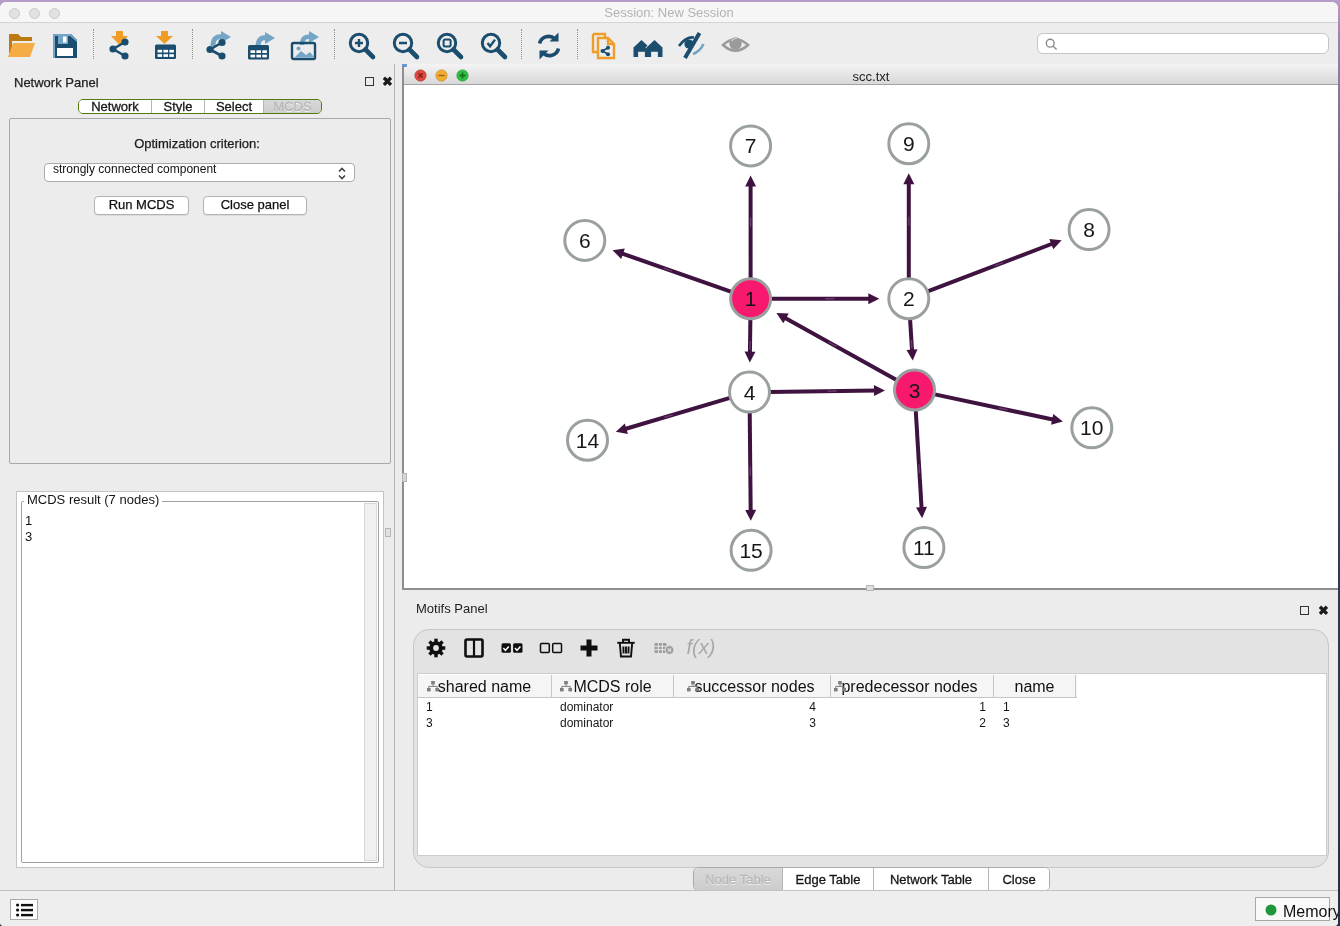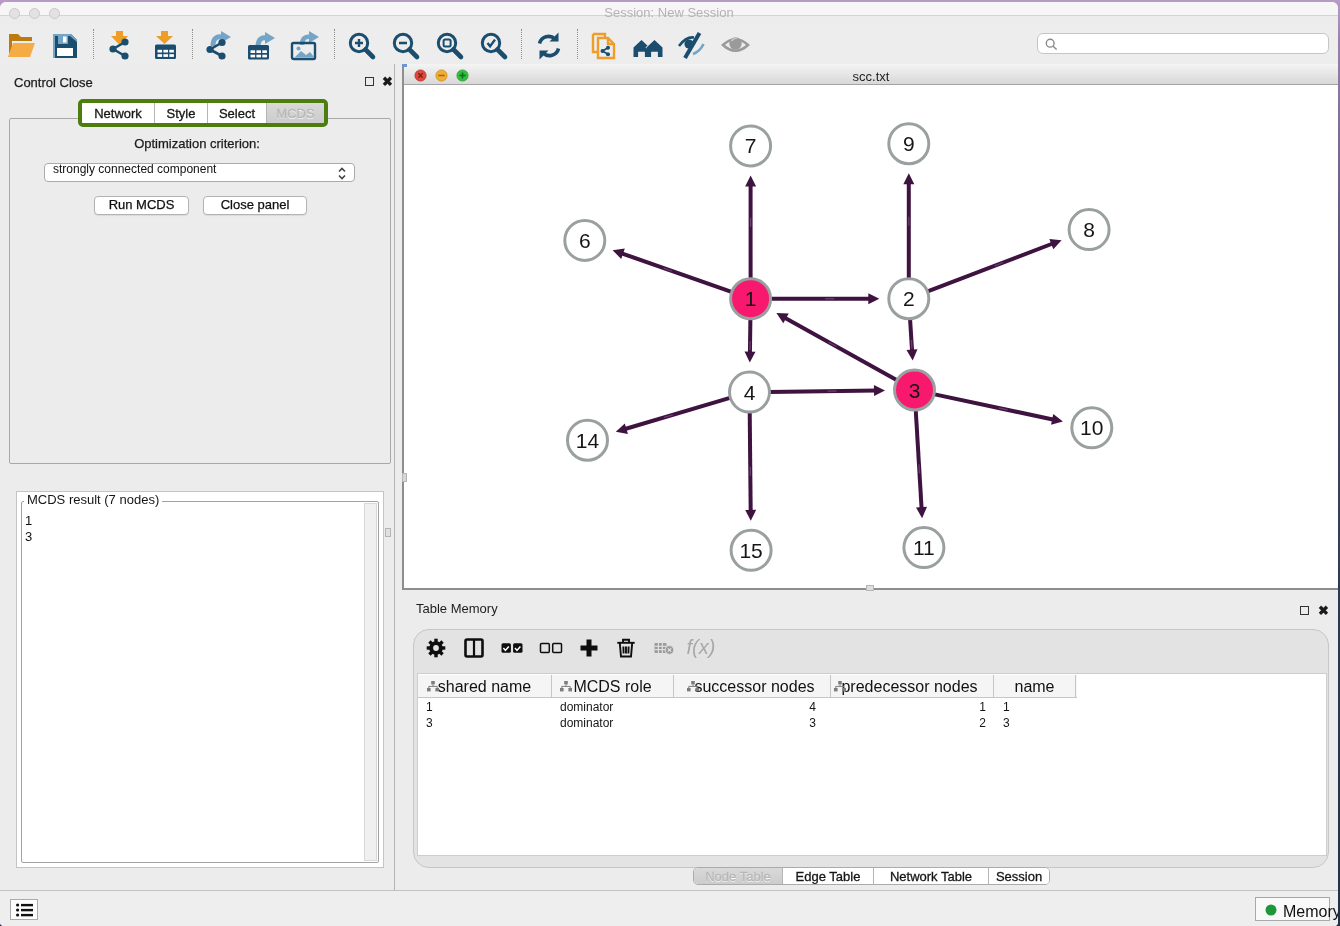--- a/index.html
+++ b/index.html
@@ -1,34 +1,34 @@
 <!DOCTYPE html>
 <html><head><meta charset="utf-8">
 <style>
 *{margin:0;padding:0;box-sizing:border-box}
 html,body{width:1340px;height:926px;overflow:hidden}
 body{font-family:"Liberation Sans",sans-serif;background:linear-gradient(180deg,#b79cc8 0%,#9a80ae 40px,#4c4a70 300px,#2c3a54 600px,#223148 926px)}
 #win{position:absolute;left:0;top:2px;width:1338px;height:924px;background:#ececec;border-radius:6px 6px 4px 4px;overflow:hidden}
 
-#titlebar{position:absolute;left:0;top:0;width:100%;height:14px;background:#f6f6f6;border-bottom:1px solid #d4d4d4}
+#titlebar{position:absolute;left:0;top:0;width:100%;height:21px;background:#f6f6f6;border-bottom:1px solid #d4d4d4}
 .tl{position:absolute;top:5.5px;width:11px;height:11px;border-radius:50%;background:#e3e1e3;border:1px solid #cbc9cb}
 #titletext{position:absolute;top:3px;left:0;width:100%;text-align:center;font-size:13px;color:#b3b3b3}
 
 #toolbar{position:absolute;left:0;top:22px;width:100%;height:41px;background:#ededed;border-bottom:1px solid #bcbcbc}
 .tsep{position:absolute;top:5px;height:30px;width:0;border-left:1px dotted #8f8f8f}
 .ticon{position:absolute;top:6px}
 #search{position:absolute;left:1037px;top:9px;width:292px;height:21px;background:#fff;border:1px solid #c6c6c6;border-radius:6px}
 
 #leftpanel{position:absolute;left:0;top:62px;width:394px;height:826px;background:#ececec}
 #vsplit{position:absolute;left:394px;top:62px;width:2px;height:826px;background:#ececec;border-left:1px solid #b3b3b3}
 .paneltitle{font-size:13px;color:#1d1d1d;-webkit-text-stroke:0.25px #1d1d1d}
 .winbtn{position:absolute;width:9px;height:9px;border:1.5px solid #333}
 .xbtn{position:absolute;font-size:13px;font-weight:bold;color:#1a1a1a}
 
-.tabbar{position:absolute;display:flex;height:28px;border:4px solid #4d7c0f;border-radius:5px;overflow:hidden;background:#bef264}
+.tabbar{position:absolute;display:flex;height:15px;border:1px solid #4d7c0f;border-radius:5px;overflow:hidden;background:#bef264}
 .tab{height:100%;display:flex;align-items:center;justify-content:center;font-size:13px;color:#161616;-webkit-text-stroke:0.3px #161616;background:#fff;border-right:1px solid #b5b5b5}
 .tab:last-child{border-right:none}
 .tabsel{background:linear-gradient(180deg,#d9d9d9,#cccccc);color:#b7b7b7;-webkit-text-stroke:0.3px #b7b7b7;text-shadow:0 1px 0 rgba(255,255,255,.85)}
 #box1{position:absolute;left:9px;top:54px;width:382px;height:346px;border:1px solid #a8a8a8;border-radius:2px}
 #optlabel{position:absolute;left:0;top:72px;width:394px;text-align:center;font-size:13px;color:#1b1b1b;-webkit-text-stroke:0.25px #1b1b1b}
 #combo{position:absolute;left:44px;top:99px;width:311px;height:19px;background:#fff;border:1px solid #ababab;border-radius:4px;font-size:12px;color:#111;line-height:13px;padding-top:2px;padding-left:8px}
 .btn{position:absolute;height:19px;background:#fff;border:1px solid #b3b3b3;border-radius:4px;font-size:13px;color:#111;-webkit-text-stroke:0.25px #111;text-align:center;line-height:16px;box-shadow:0 1px 1px rgba(0,0,0,.08)}
 
 #mcdsbox{position:absolute;left:16px;top:427px;width:368px;height:377px;background:#fff;border:1px solid #c4c4c4}
 #mcdsetch{position:absolute;left:4px;top:9px;right:4px;bottom:4px;border:1px solid #a2a2a2;border-radius:2px}
@@ -43,21 +43,21 @@
 
 #tablepanel{position:absolute;left:0;top:528px;width:942px;height:299px}
 #tptitle{position:absolute;left:20px;top:9px;font-size:13px;color:#1d1d1d}
 #tcontainer{position:absolute;left:17px;top:37px;width:916px;height:239px;background:#e3e3e3;border:1px solid #c6c6c6;border-radius:16px}
 #ttable{position:absolute;left:3px;top:43px;width:910px;height:183px;background:#fff;border:1px solid #cdcdcd}
 #thead{position:absolute;left:0;top:1px;width:659px;height:23px;background:#f5f5f5;border-bottom:1px solid #c6c6c6}
 .hcell{position:absolute;top:0;height:23px;border-right:1px solid #c6c6c6;font-size:16px;color:#111;text-align:center;line-height:23px}
 .hicon{position:absolute;top:6px}
 .cell{position:absolute;font-size:12px;color:#161616}
 
-#btabs{position:absolute;left:297px;top:275px;height:18px;display:flex;border:1px solid #ababab;border-radius:5px;background:#fff;overflow:hidden}
+#btabs{position:absolute;left:297px;top:275px;height:24px;display:flex;border:1px solid #ababab;border-radius:5px;background:#fff;overflow:hidden}
 
 #statusbar{position:absolute;left:0;top:888px;width:1338px;height:36px;background:#eeeeee;border-top:1px solid #c2c2c2}
 #listbtn{position:absolute;left:10px;top:8px;width:28px;height:21px;background:#fdfdfd;border:1px solid #ababab}
 #membtn{position:absolute;right:8px;top:6px;width:75px;height:24px;background:#f9f9f9;border:1px solid #a8a8a8;font-size:16px;color:#111}
 text{font-family:"Liberation Sans",sans-serif}
 </style></head>
 <body>
 <div id="win">
   <div id="titlebar">
     <div class="tl" style="left:9px"></div>
@@ -192,21 +192,21 @@
         <path d="M10.5 11A6 6 0 0 1 16 8.2" stroke="#c6c6c6" stroke-width="1.6" fill="none"></path>
       </svg>
       <div id="search">
         <svg style="position:absolute;left:7px;top:4px" width="13" height="13" viewBox="0 0 13 13">
           <circle cx="5.2" cy="5.2" r="3.9" fill="none" stroke="#8a8a8a" stroke-width="1.4"></circle>
           <line x1="8.2" y1="8.2" x2="11.6" y2="11.6" stroke="#8a8a8a" stroke-width="1.4"></line>
         </svg>
       </div>
     </div>
   <div id="leftpanel">
-    <div class="paneltitle" style="position:absolute;left:14px;top:11px">Control Close</div>
+    <div class="paneltitle" style="position:absolute;left:14px;top:11px">Network Panel</div>
     <div class="winbtn" style="left:365px;top:13px"></div>
     <div class="xbtn" style="left:382px;top:10px">✖</div>
     <div id="box1"></div>
     <div class="tabbar" style="left:78px;top:35px">
       <div class="tab" style="width:73px">Network</div>
       <div class="tab" style="width:53px">Style</div>
       <div class="tab" style="width:59px">Select</div>
       <div class="tab tabsel" style="width:57px">MCDS</div>
     </div>
     <div id="combo"><span style="position:relative;top:-3px">strongly connected component</span>
@@ -301,21 +301,21 @@
 <circle cx="519.9" cy="461.6" r="20" fill="#ffffff" stroke="#9aa0a0" stroke-width="3"></circle>
 <text x="519.9" y="469.1" text-anchor="middle" font-size="21" fill="#161616">11</text>
 <circle cx="183.5" cy="354.2" r="20" fill="#ffffff" stroke="#9aa0a0" stroke-width="3"></circle>
 <text x="183.5" y="361.7" text-anchor="middle" font-size="21" fill="#161616">14</text>
 <circle cx="347.1" cy="464.3" r="20" fill="#ffffff" stroke="#9aa0a0" stroke-width="3"></circle>
 <text x="347.1" y="471.8" text-anchor="middle" font-size="21" fill="#161616">15</text>
 </svg>
       </div>
     </div>
     <div id="tablepanel">
-      <div id="tptitle">Table Memory</div>
+      <div id="tptitle">Motifs Panel</div>
       <div class="winbtn" style="left:904px;top:14px"></div>
       <div class="xbtn" style="left:922px;top:11px">✖</div>
       <div id="tcontainer">
         <svg style="position:absolute;left:0;top:0" width="320" height="40" viewBox="0 0 320 40">
             <g transform="translate(22,18)">
               <g fill="#0e0e0e">
                 <rect x="-1.7" y="-9.3" width="3.4" height="4" transform="rotate(0)"></rect>
                 <rect x="-1.7" y="-9.3" width="3.4" height="4" transform="rotate(45)"></rect>
                 <rect x="-1.7" y="-9.3" width="3.4" height="4" transform="rotate(90)"></rect>
                 <rect x="-1.7" y="-9.3" width="3.4" height="4" transform="rotate(135)"></rect>
@@ -419,21 +419,21 @@
           <div class="cell" style="left:142px;top:42px">dominator</div>
           <div class="cell" style="left:384px;top:42px;width:14px;text-align:right">3</div>
           <div class="cell" style="left:554px;top:42px;width:14px;text-align:right">2</div>
           <div class="cell" style="left:585px;top:42px">3</div>
         </div>
       </div>
       <div id="btabs">
         <div class="tab tabsel" style="width:89px">Node Table</div>
         <div class="tab" style="width:91px">Edge Table</div>
         <div class="tab" style="width:115px">Network Table</div>
-        <div class="tab" style="width:60px">Session</div>
+        <div class="tab" style="width:60px">Close</div>
       </div>
     </div>
   </div>
   <div style="position:absolute;left:402px;top:471px;width:5px;height:9px;background:#d6d6d6;border:1px solid #b5b5b5"></div>
 <div style="position:absolute;left:385px;top:526px;width:6px;height:9px;background:#e0e0e0;border:1px solid #b5b5b5"></div>
 <div style="position:absolute;left:866px;top:583px;width:8px;height:6px;background:#dedede;border:1px solid #b5b5b5"></div>
 <div style="position:absolute;left:402px;top:62px;width:5px;height:3px;background:#6f95cf"></div>
   <div id="statusbar">
     <div id="listbtn">
         <svg style="position:absolute;left:5px;top:3px" width="17" height="14" viewBox="0 0 17 14">

